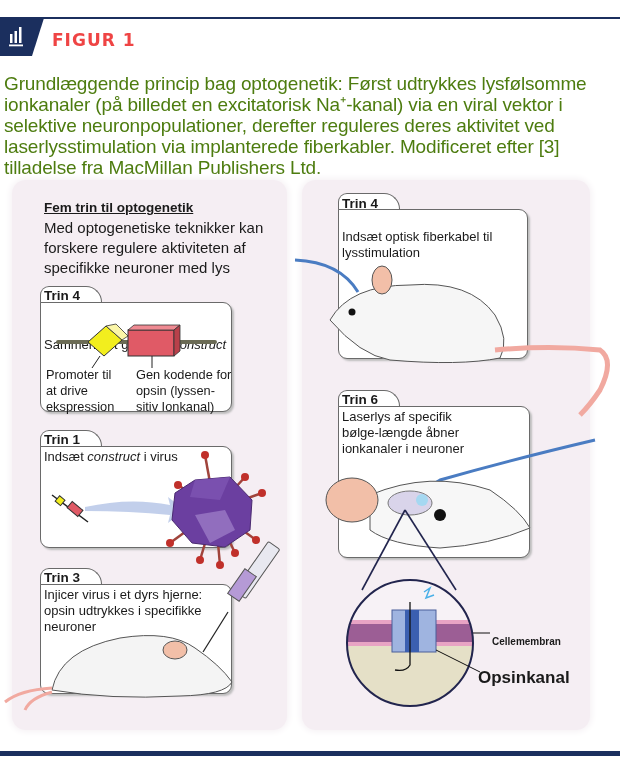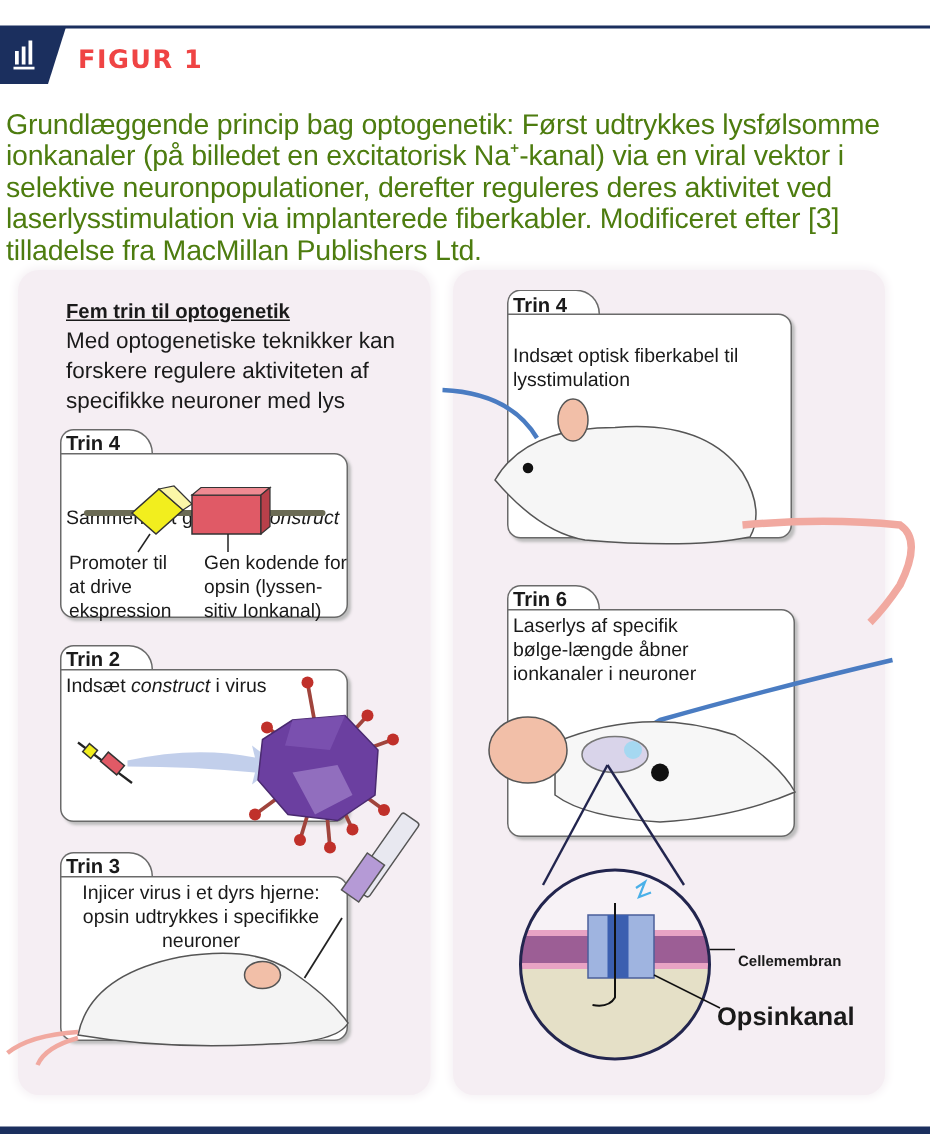--- a/index.html
+++ b/index.html
@@ -56,21 +56,21 @@
   <polygon points="88,8 94,3 140,3 134,8" fill="#ef8a92" stroke="#333" stroke-width="0.8"></polygon>
   <polygon points="134,8 140,3 140,29 134,34" fill="#b8404a" stroke="#333" stroke-width="0.8"></polygon>
   <line x1="60" y1="34" x2="52" y2="46" stroke="#222" stroke-width="1"></line>
   <line x1="112" y1="34" x2="112" y2="46" stroke="#222" stroke-width="1"></line>
 </svg>
 <div class="lbl" style="left:46px;top:367px;width:68px;">Promoter til at drive ekspression</div>
 <div class="lbl" style="left:136px;top:367px;width:96px;">Gen kodende for opsin (lyssen-sitiv Ionkanal)</div>
 
 <div class="tab" style="left:40px;top:430px;width:60px;height:20px;"></div>
 <div class="card" style="left:40px;top:446px;width:190px;height:100px;border-top-left-radius:0;"></div>
-<div class="step-title" style="left:44px;top:432px;">Trin 2</div>
+<div class="step-title" style="left:44px;top:432px;">Trin 1</div>
 <div class="step-text" style="left:44px;top:449px;">
   <span>Indsæt </span><em>construct</em><span> i virus</span>
 </div>
 <svg width="240" height="140" style="left:30px;top:425px;">
   <g>
     <line x1="22" y1="70" x2="58" y2="97" stroke="#222" stroke-width="1.5"></line>
     <rect x="27" y="72" width="7" height="7" fill="#f2ee1e" stroke="#333" transform="rotate(40 30 75)"></rect>
     <rect x="38" y="80" width="14" height="8" fill="#e05a66" stroke="#333" transform="rotate(40 45 84)"></rect>
   </g>
   <path d="M55,82 Q100,72 140,80 L138,72 L155,85 L138,98 L140,90 Q100,86 55,86 Z" fill="#b7c7e8" opacity="0.85"></path>
@@ -97,21 +97,21 @@
       <circle cx="190" cy="140" r="4"></circle>
   </g>
   <polygon points="165,55 200,52 222,75 220,105 195,122 162,118 142,95 145,68" fill="#6b3fa0" stroke="#4a2a70" stroke-width="1"></polygon>
   <polygon points="165,90 195,85 205,105 180,118" fill="#9b7ac6" opacity="0.8"></polygon>
   <polygon points="165,55 200,52 190,75 160,72" fill="#7e55b3" opacity="0.8"></polygon>
 </svg>
 
 <div class="tab" style="left:40px;top:568px;width:60px;height:20px;"></div>
 <div class="card" style="left:40px;top:584px;width:190px;height:108px;border-top-left-radius:0;"></div>
 <div class="step-title" style="left:44px;top:570px;">Trin 3</div>
-<div class="step-text" style="left:44px;top:587px;width:180px;text-align:center;">Injicer virus i et dyrs hjerne: opsin udtrykkes i specifikke neuroner</div>
+<div class="step-text" style="left:44px;top:587px;width:180px;">Injicer virus i et dyrs hjerne: opsin udtrykkes i specifikke neuroner</div>
 <svg width="300" height="200" style="left:0;top:530px;">
   <g>
     <rect x="250" y="10" width="14" height="60" rx="2" fill="#e8e8f0" stroke="#555" transform="rotate(35 257 40)"></rect>
     <rect x="235" y="40" width="14" height="30" fill="#b59ad6" stroke="#555" transform="rotate(35 242 55)"></rect>
     <line x1="228" y1="82" x2="203" y2="122" stroke="#222" stroke-width="1.2"></line>
   </g>
   <path d="M52,160 Q60,120 120,108 Q170,100 195,118 Q220,135 232,152 Q225,165 180,166 Q110,170 52,160 Z" fill="#f4f4f4" stroke="#555" stroke-width="1"></path>
   <ellipse cx="175" cy="120" rx="12" ry="9" fill="#f2bfa8" stroke="#555" stroke-width="1"></ellipse>
   <path d="M52,158 Q20,160 5,172 M52,162 Q30,168 25,180" stroke="#f1a9a0" stroke-width="3" fill="none"></path>
 </svg>

